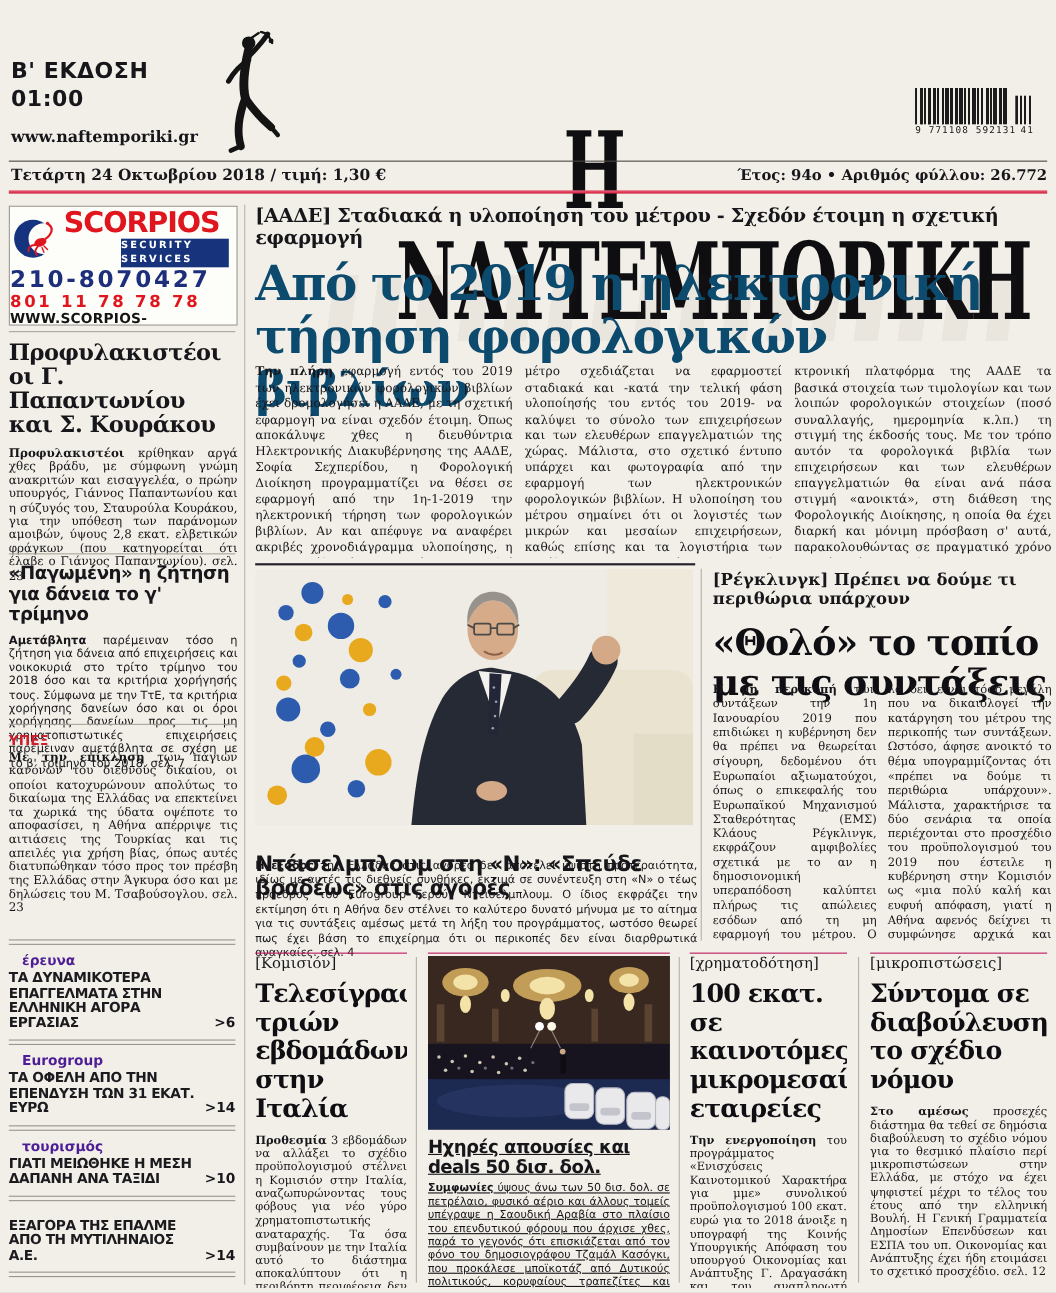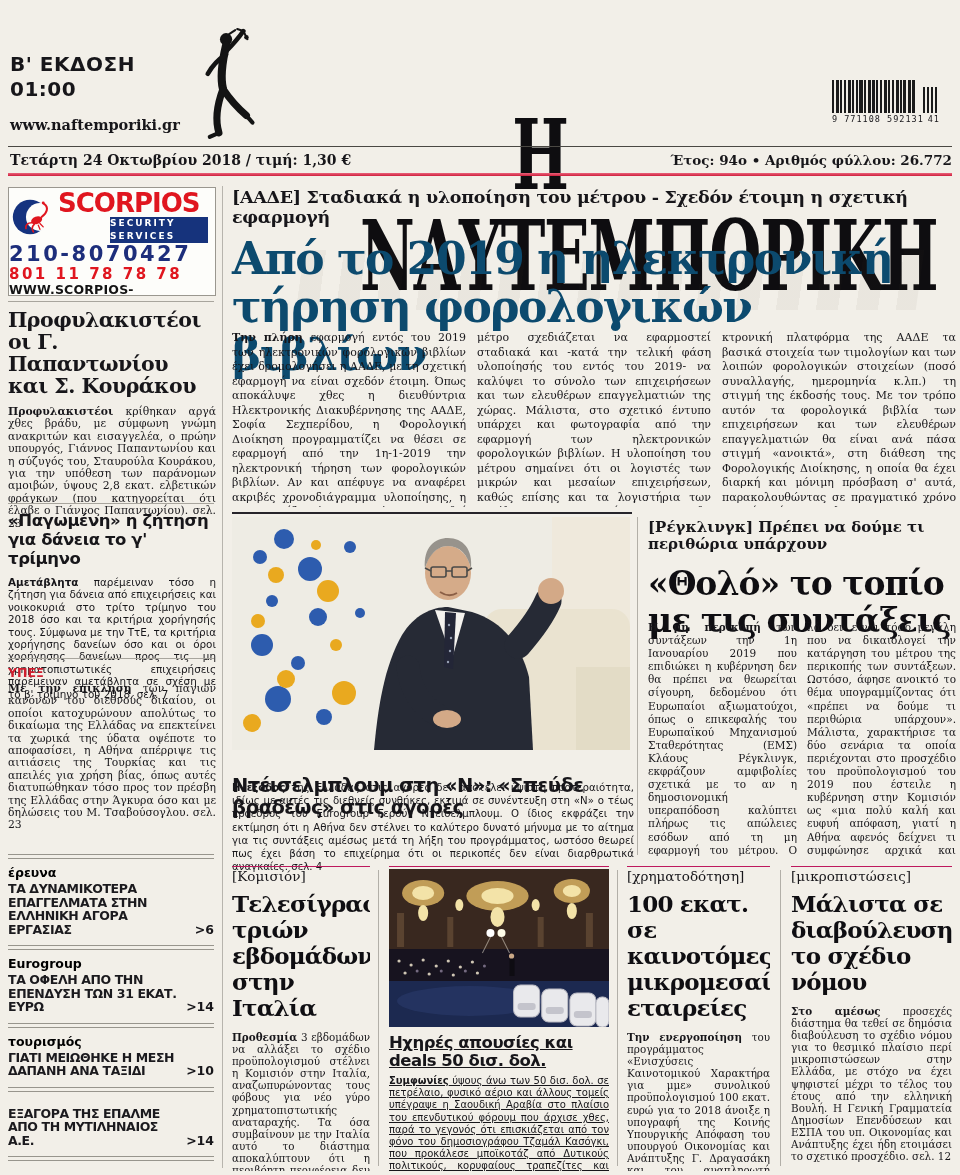--- a/index.html
+++ b/index.html
@@ -48,21 +48,21 @@
   .sb-sep{position:absolute;left:8px;width:206px;height:1px;background:#a8a59d;}
   .sb-art{position:absolute;left:8px;width:208px;}
   .sb-t-serif{font:bold 20.5px/22px "DejaVu Serif",serif;letter-spacing:-.5px;margin:0 0 9px 0;}
   .sb-t-sans{font:bold 16.5px/19px "DejaVu Sans","Liberation Sans",sans-serif;letter-spacing:-.4px;margin:0 0 8px 0;}
   .sb-body-serif{font:10.8px/12.4px "DejaVu Serif",serif;}
   .sb-body-sans{font:10.4px/12.4px "DejaVu Sans",sans-serif;}
   .sb-kicker{font:bold 12.5px/14px "DejaVu Sans",sans-serif;color:#d01f2f;margin:0 0 3px 0;}
   .idx{position:absolute;left:8px;top:854px;width:206px;}
   .idx-sep{height:3px;border-top:1px solid #98958d;border-bottom:1px solid #98958d;}
   .idx-item{padding:7px 0 9px 0;}
-  .idx-label{font:bold 12.5px/14px "DejaVu Sans",sans-serif;color:#000000;margin-bottom:2px;}
+  .idx-label{font:bold 12.5px/14px "DejaVu Sans",sans-serif;color:#4c1d95;margin-bottom:2px;margin-left:12px;}
   .idx-label:empty{display:block;height:6px;}
   .idx-row{display:flex;align-items:flex-end;}
   .idx-title{flex:1;font:bold 12.5px/13.5px "DejaVu Sans","Liberation Sans",sans-serif;letter-spacing:-.4px;color:#1b1a1e;}
   .idx-page{font:bold 12.5px/13.5px "DejaVu Sans",sans-serif;padding-left:4px;}
 
   
   .kicker-main{left:232px;top:187px;width:724px;font:bold 17.5px/20px "DejaVu Serif",serif;letter-spacing:-.3px;}
   .headline{left:232px;top:206px;width:726px;font:bold 44px/48px "DejaVu Serif","Liberation Serif",serif;
             letter-spacing:-1.5px;color:#0c4a6e;}
   .ghost{left:300px;top:250px;width:620px;height:60px;opacity:.05;
@@ -400,20 +400,20 @@
 καινοτόμες
 μικρομεσαίες
 εταιρείες</h3>
     <p class="b-body" style="margin:0"><b>Την ενεργοποίηση</b><span> του προγράμματος «Ενισχύσεις Καινοτομικού Χαρακτήρα για μμε» συνολικού προϋπολογισμού 100 εκατ. ευρώ για το 2018 άνοιξε η υπογραφή της Κοινής Υπουργικής Απόφαση του υπουργού Οικονομίας και Ανάπτυξης Γ. Δραγασάκη και του αναπληρωτή υπουργού Παιδείας, Έρευνας και Θρησκευμάτων Κ. Φωτάκη. σελ. 9</span></p>
   </div>
 
   <div class="bvr bvr3"></div>
 
   <div class="bcol b4">
     <div class="b-kicker">[μικροπιστώσεις]</div>
-    <h3 class="b-title pre">Μάλιστα σε
+    <h3 class="b-title pre">Σύντομα σε
 διαβούλευση
 το σχέδιο
 νόμου</h3>
     <p class="b-body" style="margin:0"><b>Στο αμέσως</b><span> προσεχές διάστημα θα τεθεί σε δημόσια διαβούλευση το σχέδιο νόμου για το θεσμικό πλαίσιο περί μικροπιστώσεων στην Ελλάδα, με στόχο να έχει ψηφιστεί μέχρι το τέλος του έτους από την ελληνική Βουλή. Η Γενική Γραμματεία Δημοσίων Επενδύσεων και ΕΣΠΑ του υπ. Οικονομίας και Ανάπτυξης έχει ήδη ετοιμάσει το σχετικό προσχέδιο. σελ. 12</span></p>
   </div>
 
 </div>
 
 </body></html>

